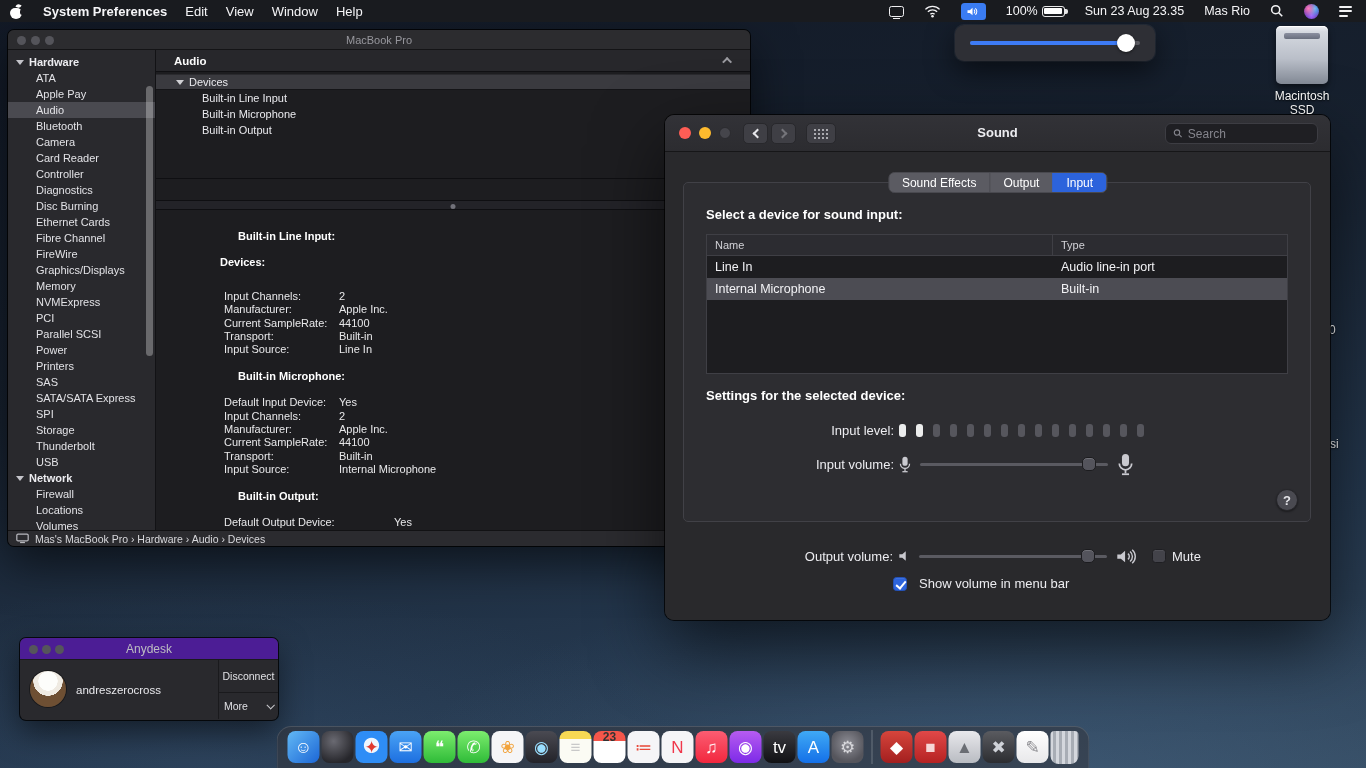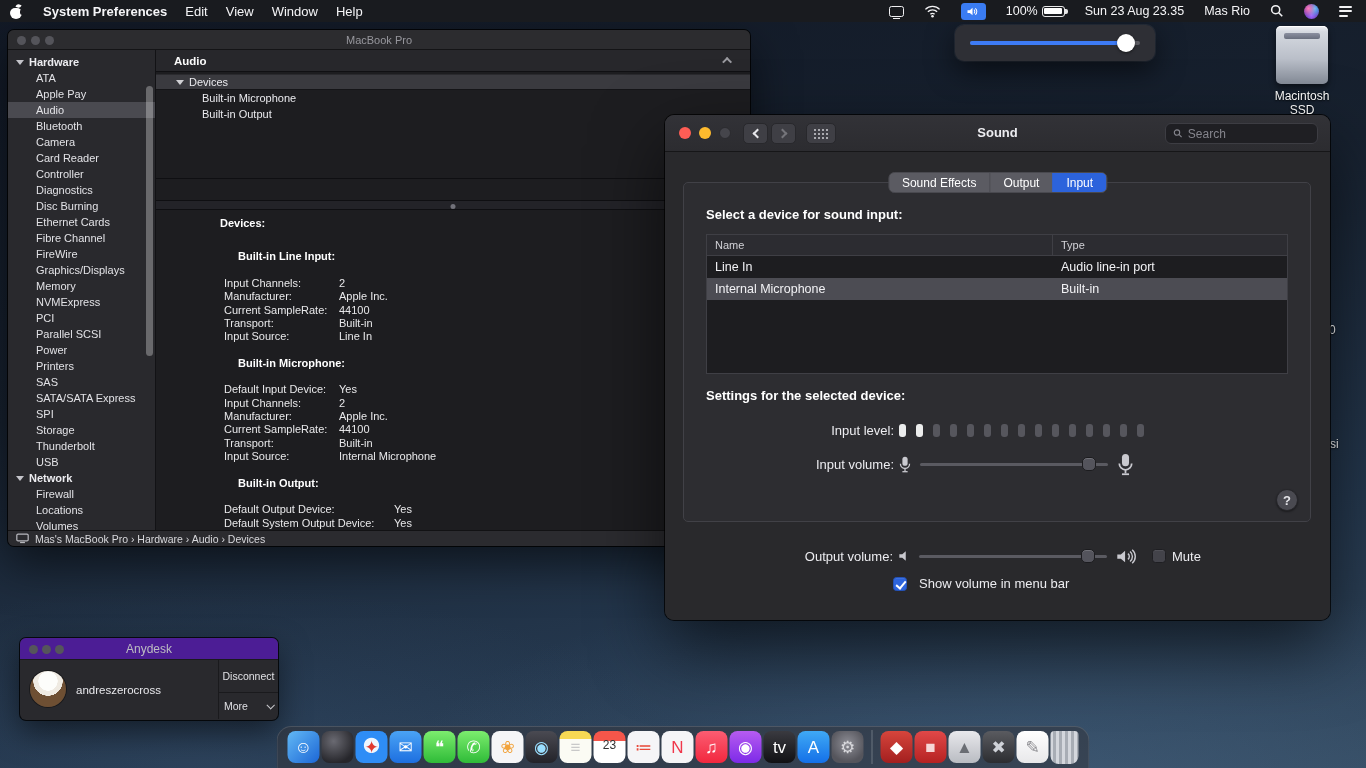--- a/index.html
+++ b/index.html
@@ -195,21 +195,21 @@
     transform:rotate(45deg) translateY(-1px)}
 
   
   .dock{position:absolute;left:50%;bottom:0;transform:translateX(-50%);height:42px;z-index:50;
     display:flex;align-items:center;gap:2px;padding:4px 10px 5px;
     background:rgba(52,54,62,.55);border:1px solid rgba(255,255,255,.13);border-bottom:none;
     border-radius:15px 15px 0 0}
   .dock-icon{width:32px;height:32px;border-radius:8px;display:flex;align-items:center;justify-content:center;
     font-size:17px;line-height:1;overflow:hidden;flex:none}
   .dock-icon .glyph{pointer-events:none}
-  .dock-icon.cal{font-weight:normal;align-items:center}
+  .dock-icon.cal{font-weight:bold;align-items:flex-start}
   .dock-icon.cal .glyph{font-size:12px;padding-bottom:4px}
   .dock-icon.trash{width:28px;height:33px;border-radius:4px 4px 8px 8px}
   .dock-sep{width:1px;height:34px;background:rgba(255,255,255,.28);margin:0 6px;flex:none}
 </style>
 </head>
 <body>
 
 <div class="menu-bar">
   <div class="menu-left">
     <span class="apple">
@@ -313,31 +313,32 @@
       <div class="si-row item">Volumes</div>
     <span class="si-scroll"></span>
   </div>
   <div class="si-main">
     <div class="si-hd">
       <span>Audio</span>
       <span class="chev"></span>
     </div>
     <div class="si-tree">
       <div class="tr-row grp">Devices</div>
+        <div class="tr-row leaf">Built-in Line Input</div>
         <div class="tr-row leaf">Built-in Microphone</div>
         <div class="tr-row leaf">Built-in Output</div>
     </div>
     <div class="si-line"></div>
     <div class="si-split"></div>
     <div class="si-details">
-      <div class="dline h1">
+      <div class="dline h2">
+          <span class="dl-label"></span><span class="dl-value"></span><span class="dl-text">Built-in Line Input:</span>
+        </div>
+        <div class="dline h1">
           <span class="dl-label"></span><span class="dl-value"></span><span class="dl-text">Devices:</span>
-        </div>
-        <div class="dline h2">
-          <span class="dl-label"></span><span class="dl-value"></span><span class="dl-text">Built-in Line Input:</span>
         </div>
         <div class="dline kv">
           <span class="dl-label">Input Channels:</span><span class="dl-value">2</span><span class="dl-text"></span>
         </div>
         <div class="dline kv">
           <span class="dl-label">Manufacturer:</span><span class="dl-value">Apple Inc.</span><span class="dl-text"></span>
         </div>
         <div class="dline kv">
           <span class="dl-label">Current SampleRate:</span><span class="dl-value">44100</span><span class="dl-text"></span>
         </div>

